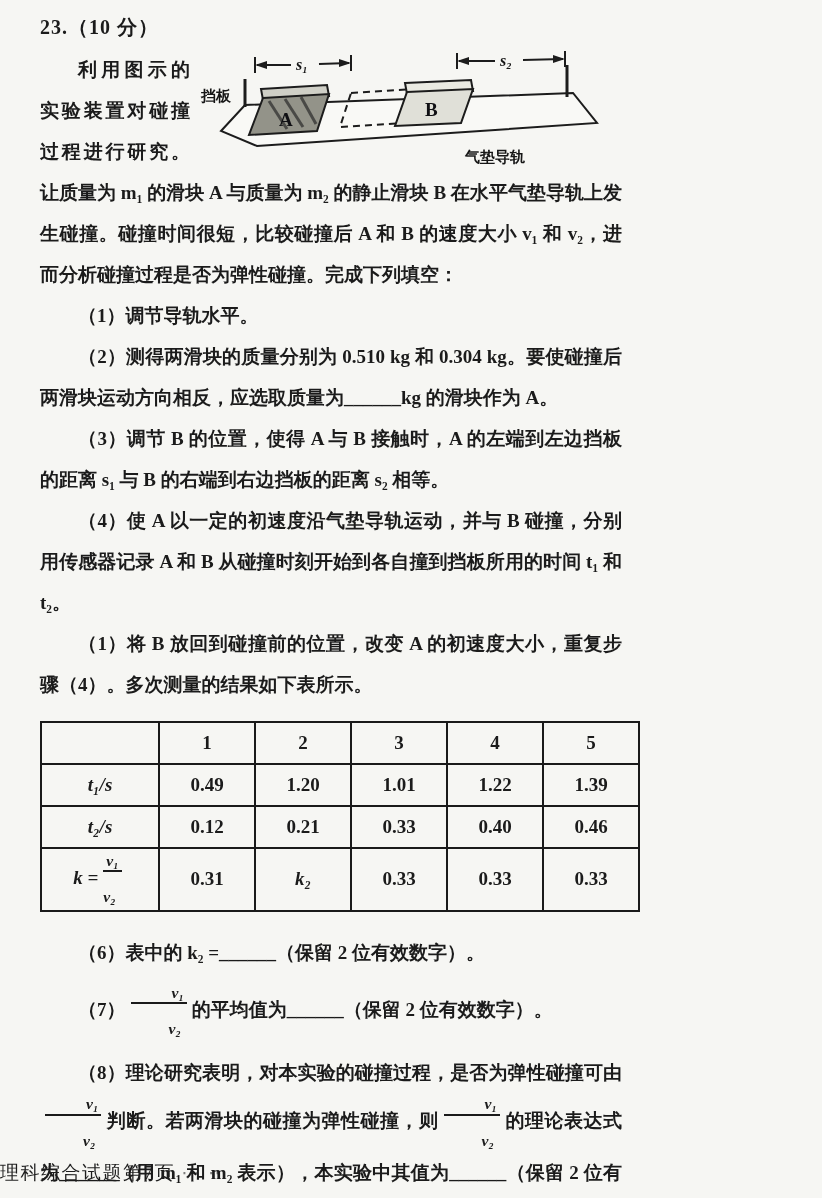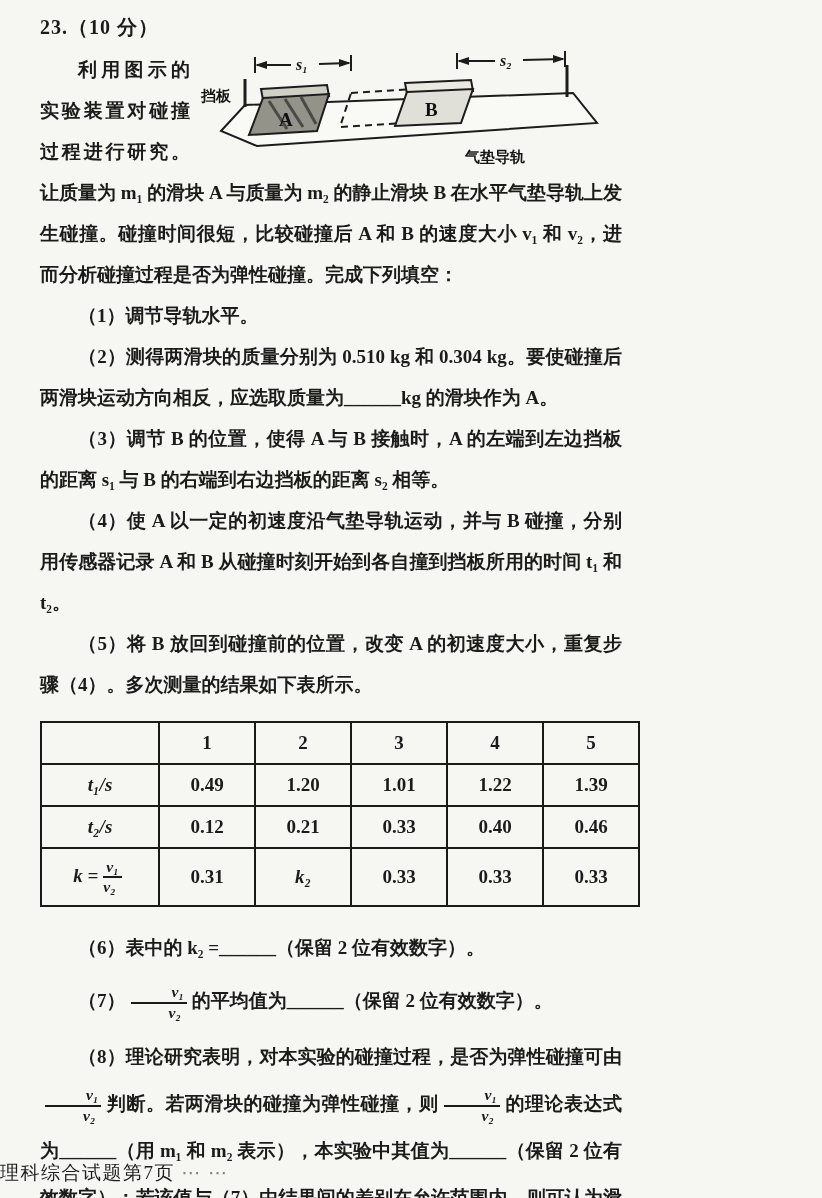--- a/index.html
+++ b/index.html
@@ -49,21 +49,21 @@
   table.data td.rowlabel{min-width:100px;}
   table.data tr.krow td{height:48px;}
 
   .frac{
     display:inline-block;vertical-align:middle;
     text-align:left;line-height:1.05;
     font-style:italic;font-size:0.82em;
     margin:0 5px;
   }
   .frac .num{display:block;border-bottom:2px solid #1a1a1a;padding:0 3px 1px 3px;}
-  .frac .den{display:block;padding-top:1px;}
+  .frac .den{display:block;padding-top:17px;}
   .kvar{font-style:italic;}
 
   .q6{margin-top:20px;}
   .q7{margin-top:12px;}
   .q8{margin-top:12px;line-height:47px;}
   .footer{
     position:absolute;left:0;right:0;bottom:12px;
     text-align:left;
     font-size:19px;font-weight:400;letter-spacing:1.5px;
     color:#1d1d1d;
@@ -128,21 +128,21 @@
         <text class="svg-cn" x="266" y="113">气垫导轨</text>
       </svg>
     </span>
     <span>利用图示的实验装置对碰撞过程进行研究。让质量为 m₁ 的滑块 A 与质量为 m₂ 的静止滑块 B 在水平气垫导轨上发生碰撞。碰撞时间很短，比较碰撞后 A 和 B 的速度大小 v₁ 和 v₂，进而分析碰撞过程是否为弹性碰撞。完成下列填空：</span>
   </p>
 
   <p class="para">（1）调节导轨水平。</p>
   <p class="para">（2）测得两滑块的质量分别为 0.510 kg 和 0.304 kg。要使碰撞后两滑块运动方向相反，应选取质量为______kg 的滑块作为 A。</p>
   <p class="para">（3）调节 B 的位置，使得 A 与 B 接触时，A 的左端到左边挡板的距离 s₁ 与 B 的右端到右边挡板的距离 s₂ 相等。</p>
   <p class="para">（4）使 A 以一定的初速度沿气垫导轨运动，并与 B 碰撞，分别用传感器记录 A 和 B 从碰撞时刻开始到各自撞到挡板所用的时间 t₁ 和 t₂。</p>
-  <p class="para">（5）将 B 放回到碰撞前的位置，改变 A 的初速度大小，重复步骤（4）。多次测量的结果如下表所示。</p>
+  <p class="para">（1）将 B 放回到碰撞前的位置，改变 A 的初速度大小，重复步骤（4）。多次测量的结果如下表所示。</p>
 
   <table class="data">
     <tbody>
         <tr>
       <td class="rowlabel"></td>
       <td>1</td>
       <td>2</td>
       <td>3</td>
       <td>4</td>
       <td>5</td>

